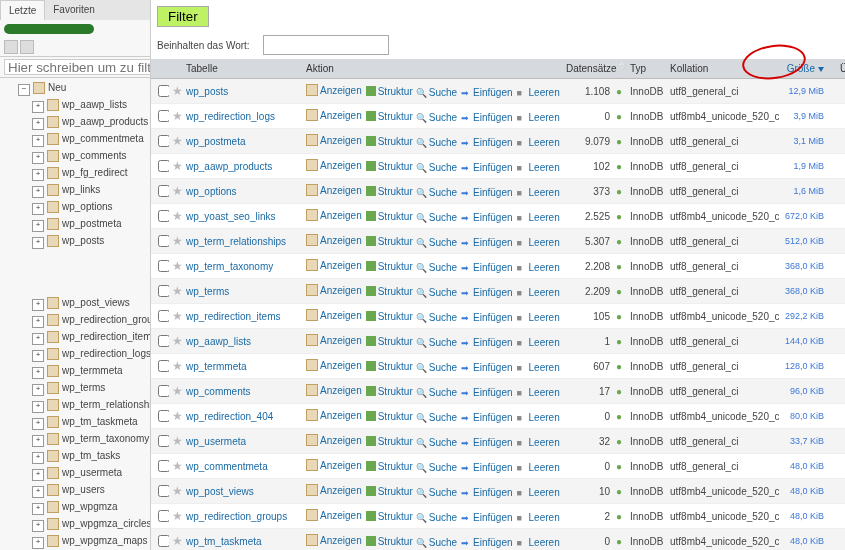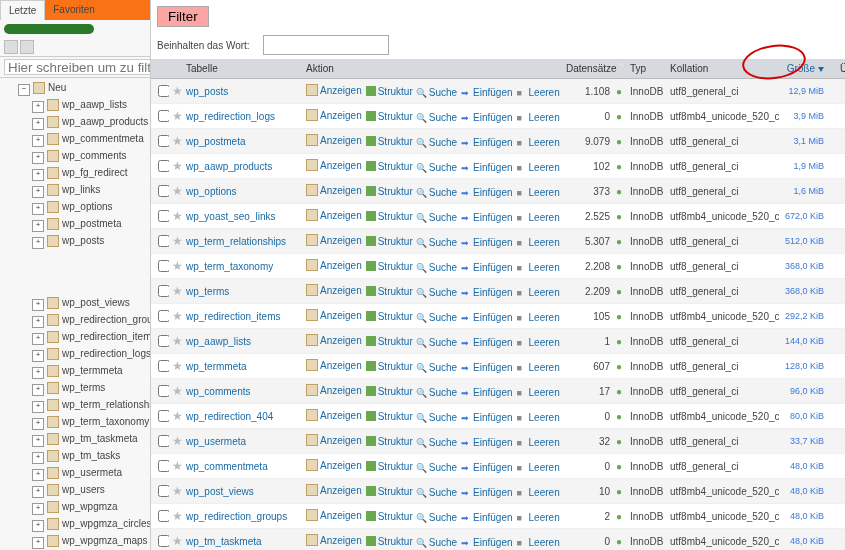--- a/index.html
+++ b/index.html
@@ -1,32 +1,32 @@
 <!DOCTYPE html>
 <html><head>
 <meta charset="utf-8">
 <style>
   html,body{margin:0;padding:0;font-family:"Segoe UI",Arial,sans-serif;font-size:10px;color:#444;background:#fff}
   body{width:845px;height:550px;overflow:hidden;display:flex;position:relative}
   .sidebar{width:150px;border-right:1px solid #ccc;background:#f7f7f7;height:550px;overflow:hidden}
-  .tabs{display:flex;font-size:10px;background:#f97316}
+  .tabs{display:flex;font-size:10px;background:#e5e5e5}
   .tab{padding:4px 8px;cursor:pointer}
   .tab.sel{background:#f7f7f7;border-top:1px solid #ccc;border-right:1px solid #ccc;border-left:1px solid #ccc}
   .mark{width:90px;height:10px;margin:4px;background:#2a7a2a;border-radius:6px}
   .toolbar{display:flex;gap:2px;padding:2px 4px;align-items:center;border-bottom:1px solid #ccc}
   .mini{width:12px;height:12px;background:#ddd;border:1px solid #bbb}
   .filter-box{flex:1;height:14px;border:1px solid #ccc;padding:0 3px}
   .tree{padding:2px 0 2px 4px;line-height:14px;font-size:10px}
   .tree .node{white-space:nowrap;padding:1px 0}
   .tree .node::before{content:"";display:inline-block;width:12px;height:10px;margin-right:2px;vertical-align:middle}
   .tree .dash{width:10px;height:10px;border:1px solid #999;display:inline-block;text-align:center;line-height:8px;font-size:8px;margin-right:3px;background:#fff}
   .tree .tico{display:inline-block;width:10px;height:10px;background:#e8d8b8;border:1px solid #c0a060;margin-right:3px;vertical-align:middle}
   .main{flex:1;background:#fff;overflow:hidden}
   .btnbar{padding:6px 6px 4px}
-  .fbtn{border:1px solid #aaa;background:#fca5a5;padding:2px 10px;cursor:pointer}
+  .fbtn{border:1px solid #aaa;background:#bef264;padding:2px 10px;cursor:pointer}
   .wordbar{display:flex;align-items:center;gap:13px;padding:4px 6px}
   .wordinp{width:120px;height:16px;border:1px solid #aaa}
   table{border-collapse:collapse;width:100%;table-layout:fixed}
   thead th{background:#d6d9de;color:#333;text-align:left;padding:4px 3px;font-weight:normal;border-bottom:1px solid #bbb}
   tbody td{padding:3px 3px;border-bottom:1px solid #eee;white-space:nowrap;overflow:hidden}
   tbody tr:nth-child(odd){background:#f4f4f4}
   tbody tr:nth-child(even){background:#fff}
   .cb{width:12px;height:12px}
   .star{color:#bbb;font-size:12px}
   .alink{color:#1a6aa6;cursor:pointer}
@@ -72,22 +72,22 @@
       <div class="node" style="padding-left: 14px;"><span class="dash">+</span><span class="tico"></span><span>wp_options</span></div>
       <div class="node" style="padding-left: 14px;"><span class="dash">+</span><span class="tico"></span><span>wp_postmeta</span></div>
       <div class="node" style="padding-left: 14px;"><span class="dash">+</span><span class="tico"></span><span>wp_posts</span></div>
       <div class="node" style="padding-left: 14px; margin-top: 45px;"><span class="dash">+</span><span class="tico"></span><span>wp_post_views</span></div>
       <div class="node" style="padding-left: 14px;"><span class="dash">+</span><span class="tico"></span><span>wp_redirection_groups</span></div>
       <div class="node" style="padding-left: 14px;"><span class="dash">+</span><span class="tico"></span><span>wp_redirection_items</span></div>
       <div class="node" style="padding-left: 14px;"><span class="dash">+</span><span class="tico"></span><span>wp_redirection_logs</span></div>
       <div class="node" style="padding-left: 14px;"><span class="dash">+</span><span class="tico"></span><span>wp_termmeta</span></div>
       <div class="node" style="padding-left: 14px;"><span class="dash">+</span><span class="tico"></span><span>wp_terms</span></div>
       <div class="node" style="padding-left: 14px;"><span class="dash">+</span><span class="tico"></span><span>wp_term_relationships</span></div>
+      <div class="node" style="padding-left: 14px;"><span class="dash">+</span><span class="tico"></span><span>wp_tm_taskmeta</span></div>
       <div class="node" style="padding-left: 14px;"><span class="dash">+</span><span class="tico"></span><span>wp_term_taxonomy</span></div>
-      <div class="node" style="padding-left: 14px;"><span class="dash">+</span><span class="tico"></span><span>wp_tm_taskmeta</span></div>
       <div class="node" style="padding-left: 14px;"><span class="dash">+</span><span class="tico"></span><span>wp_tm_tasks</span></div>
       <div class="node" style="padding-left: 14px;"><span class="dash">+</span><span class="tico"></span><span>wp_usermeta</span></div>
       <div class="node" style="padding-left: 14px;"><span class="dash">+</span><span class="tico"></span><span>wp_users</span></div>
       <div class="node" style="padding-left: 14px;"><span class="dash">+</span><span class="tico"></span><span>wp_wpgmza</span></div>
       <div class="node" style="padding-left: 14px;"><span class="dash">+</span><span class="tico"></span><span>wp_wpgmza_circles</span></div>
       <div class="node" style="padding-left: 14px;"><span class="dash">+</span><span class="tico"></span><span>wp_wpgmza_maps</span></div>
       <div class="node" style="padding-left: 14px;"><span class="dash">+</span><span class="tico"></span><span>wp_wpgmza_polygon</span></div>
       <div class="node" style="padding-left: 14px;"><span class="dash">+</span><span class="tico"></span><span>wp_wpgmza_polylines</span></div>
     </div>
 </div>

